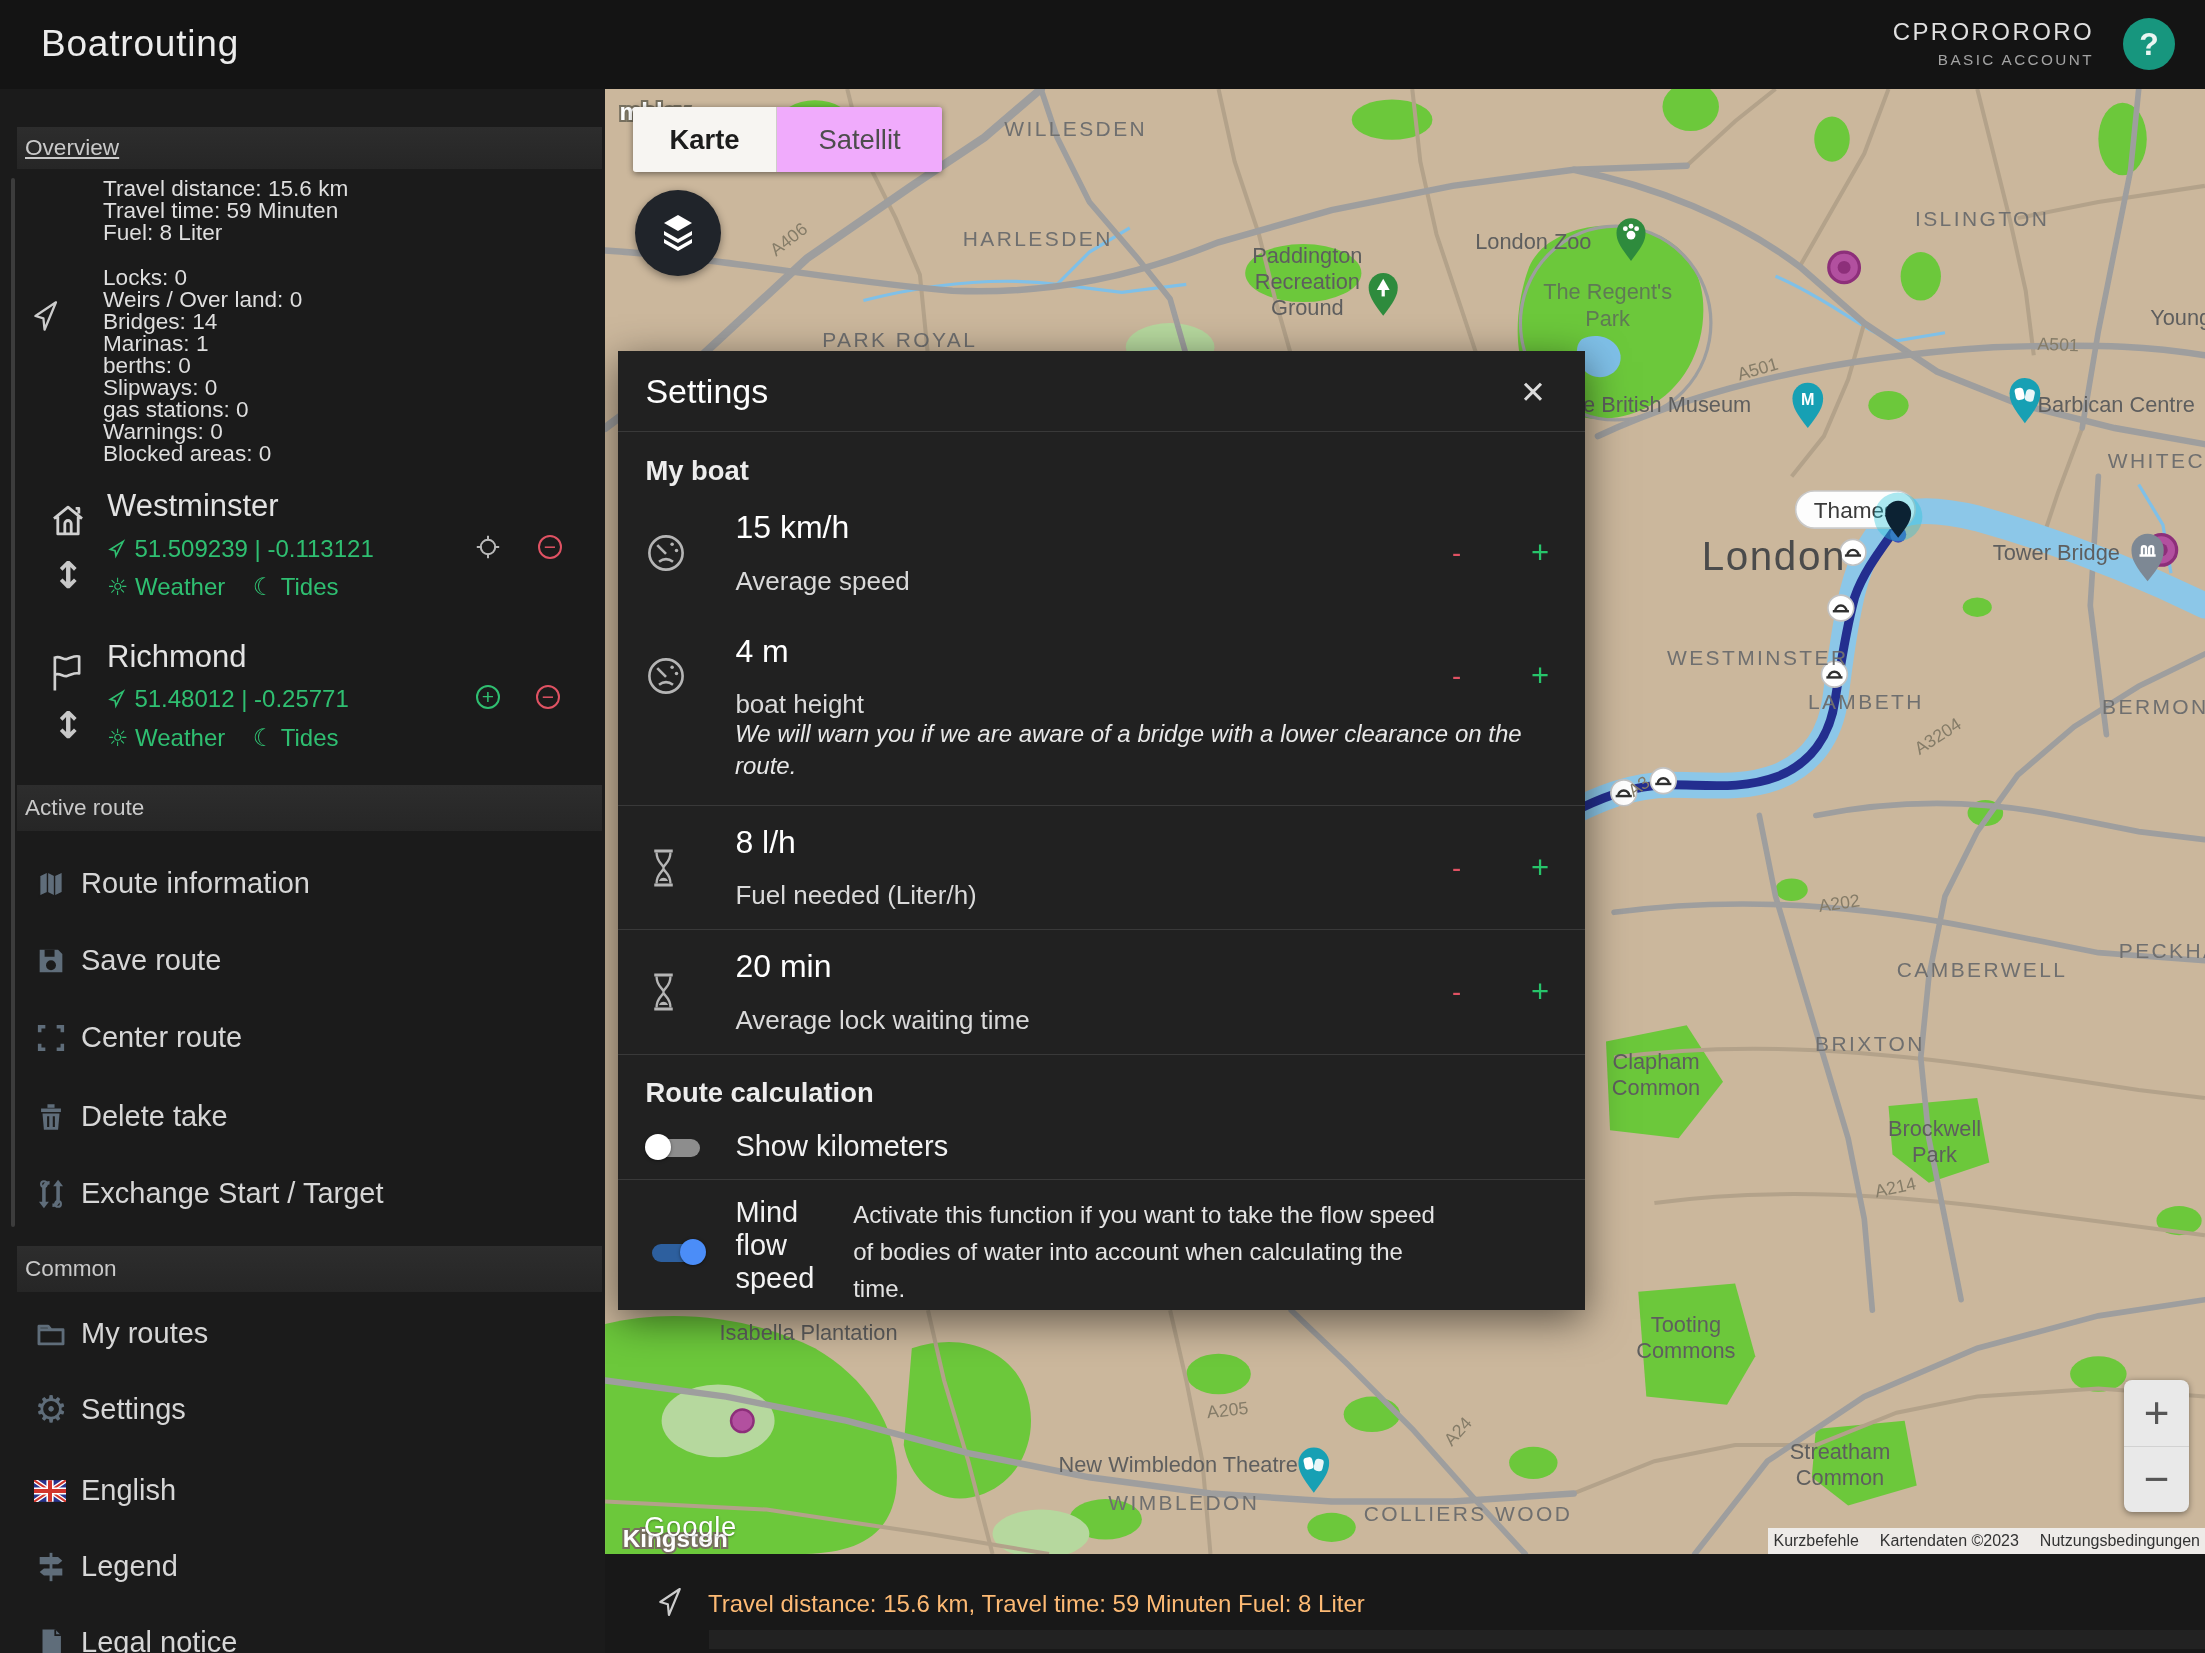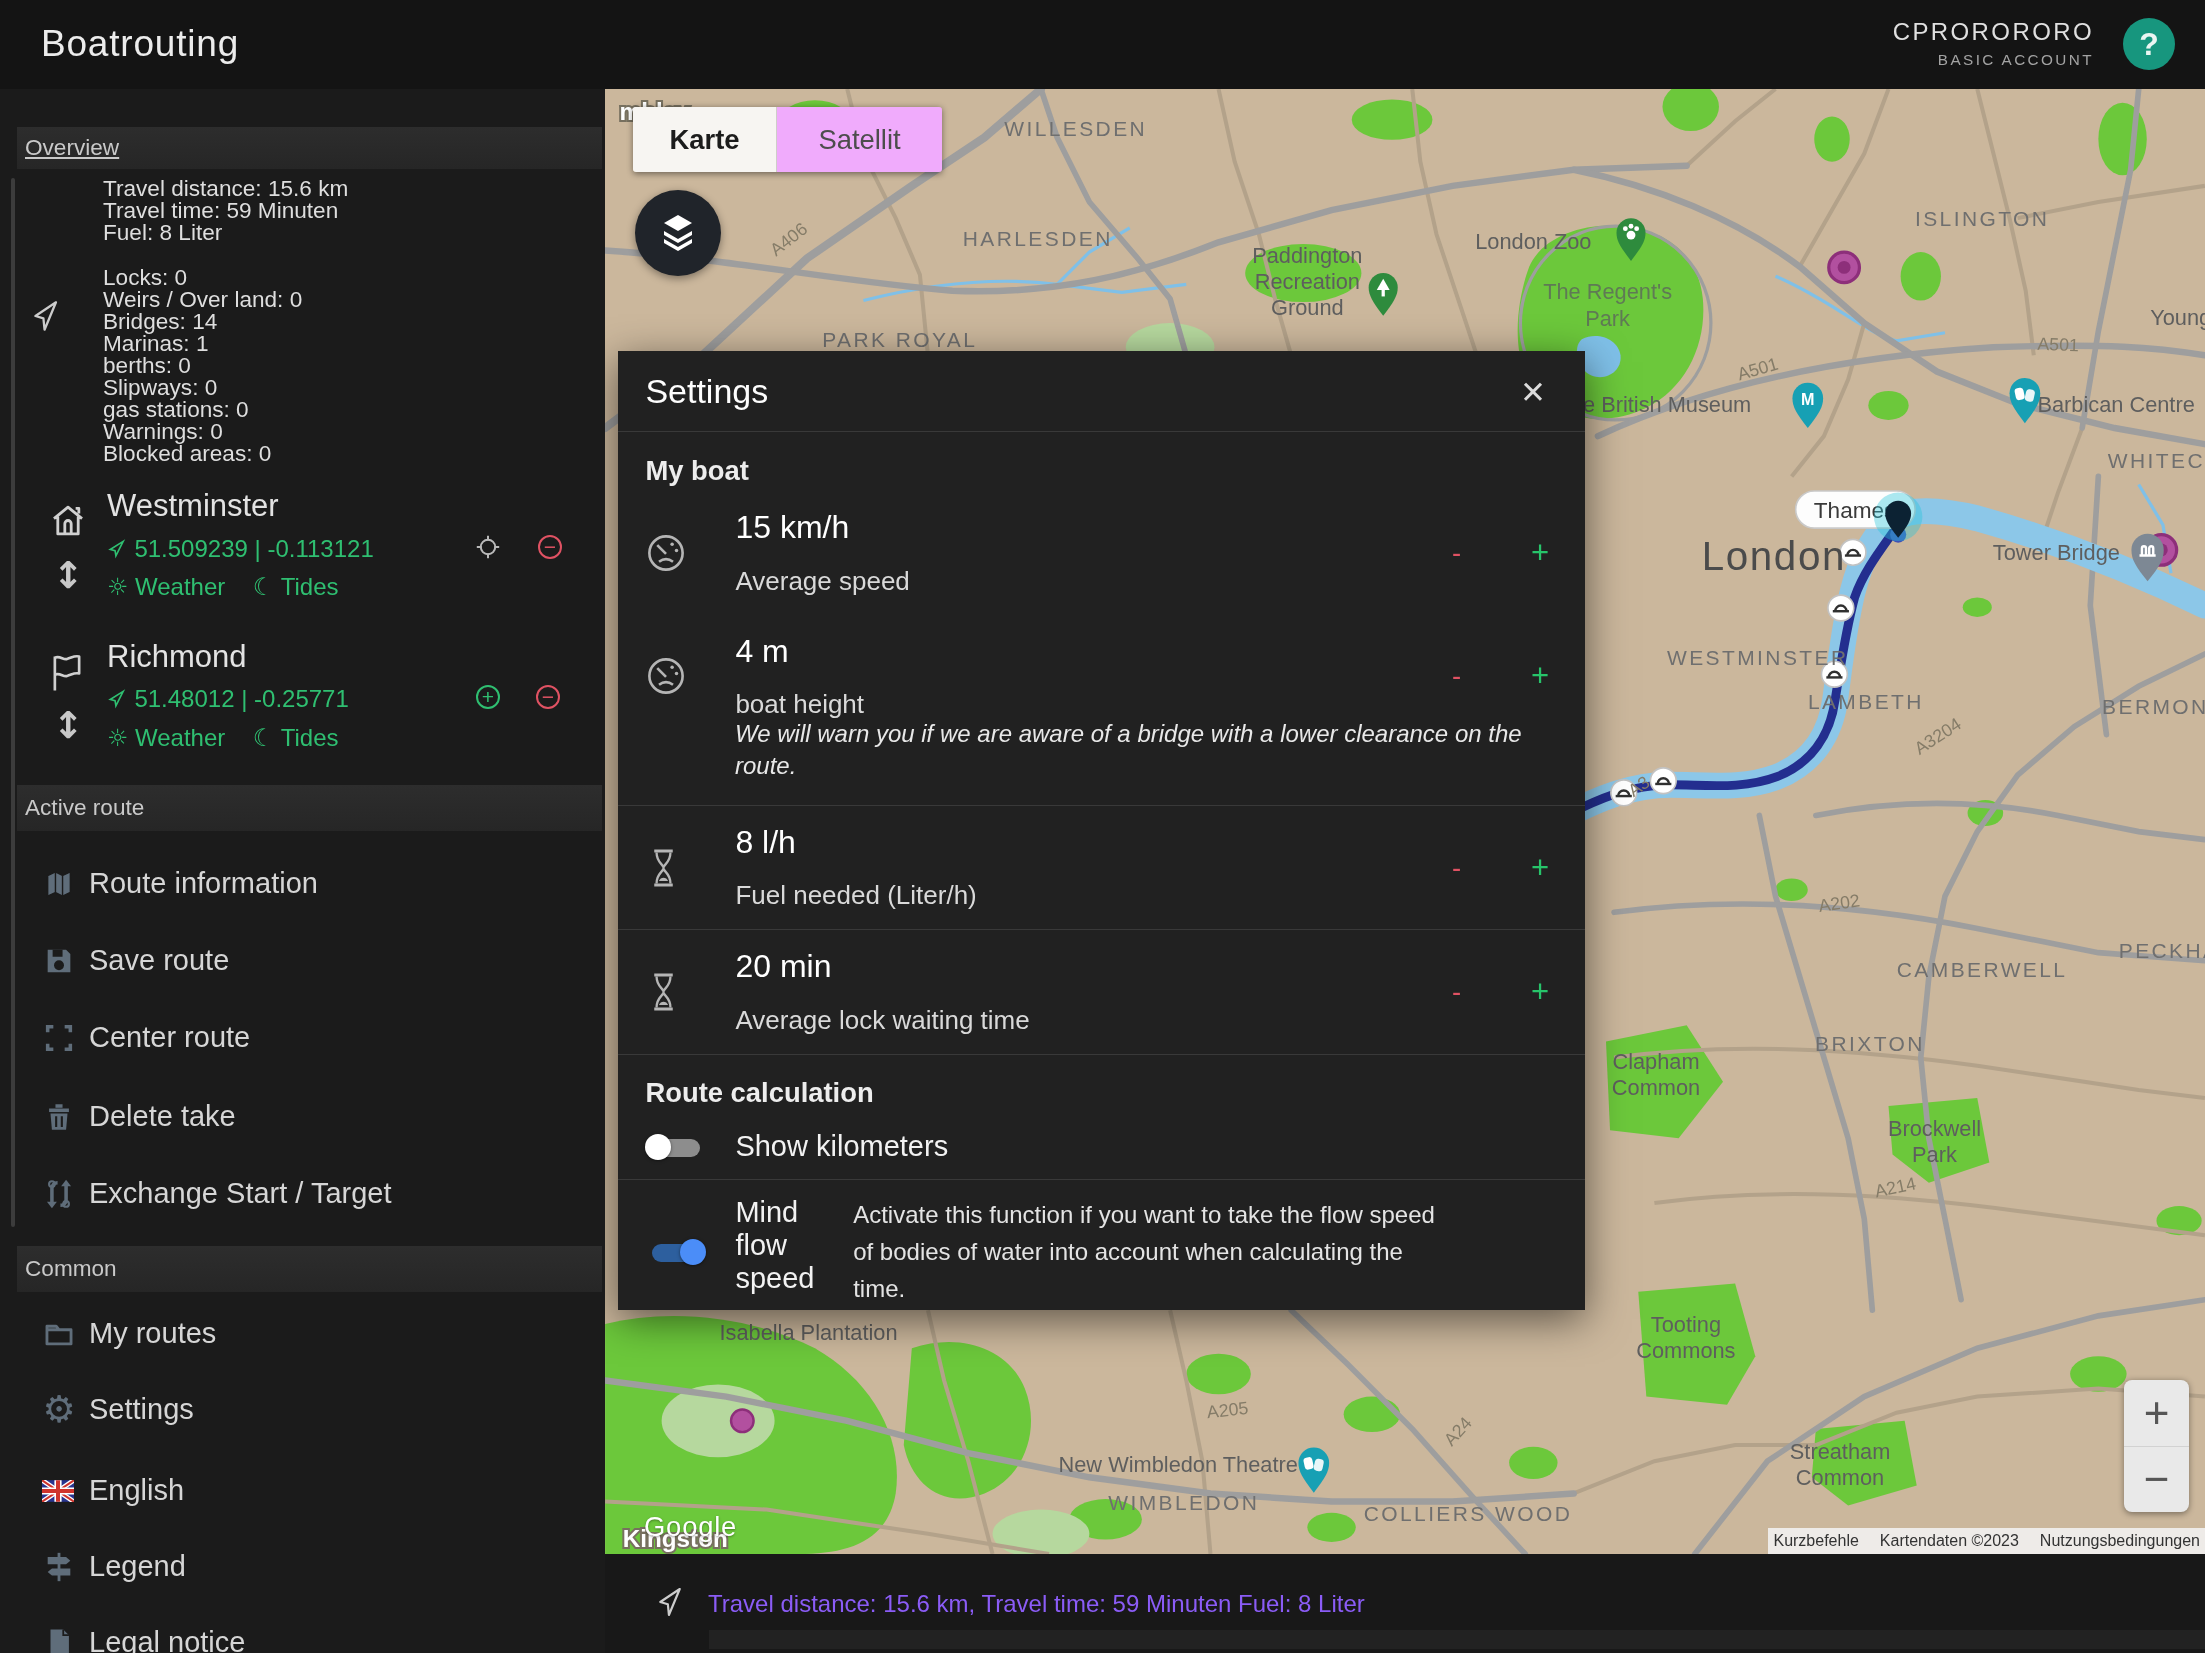--- a/index.html
+++ b/index.html
@@ -26,21 +26,21 @@
   .sideicon{position:absolute;color:#cfcfcf;}
   .place-title{position:absolute;left:107px;font-size:31px;color:#e3e3e3;}
   .coords{position:absolute;left:107px;font-size:24px;color:#2fbf71;display:flex;align-items:center;gap:8px;}
   .linkrow{position:absolute;left:107px;font-size:24px;color:#2fbf71;display:flex;gap:27.4px;}
   .linkrow .lnk{display:flex;gap:6.5px;align-items:center;}
   .updown{position:absolute;left:50px;width:36px;text-align:center;font-size:37px;font-weight:bold;color:#c8c8c8;}
   .circle-btn{position:absolute;width:24px;height:24px;border-radius:50%;display:flex;align-items:center;
               justify-content:center;font-size:21px;box-sizing:border-box;}
   .minus-btn{border:2.4px solid #e05263;color:#e05263;}
   .plus-btn{border:2.4px solid #2fbf71;color:#2fbf71;}
-  .menu-row{position:absolute;left:12px;width:671px;height:61px;display:flex;align-items:center;}
+  .menu-row{position:absolute;left:4px;width:671px;height:61px;display:flex;align-items:center;}
   .menu-icon{position:absolute;left:30px;width:34px;height:34px;display:flex;align-items:center;justify-content:center;}
   .menu-label{position:absolute;left:77px;font-size:29px;color:#d6d6d6;}
 
   
   .map{position:absolute;left:605px;top:89px;width:1600px;height:1465px;overflow:hidden;background:#cbb79c;z-index:1;}
   .lbl-city{font:600 30px "Liberation Sans";fill:#ffffff;stroke:#77705f;stroke-width:5px;paint-order:stroke;text-anchor:start;}
   .lbl-district{font:500 26px "Liberation Sans";fill:#6f6f6f;letter-spacing:3px;text-anchor:middle;}
   .lbl-poi{font:400 27px "Liberation Sans";fill:#5e5e5e;text-anchor:middle;}
   .lbl-park{font:400 27px "Liberation Sans";fill:#5f7a55;text-anchor:middle;}
   .lbl-big{font:500 50px "Liberation Sans";fill:#4b4b4b;letter-spacing:2px;text-anchor:middle;}
@@ -87,21 +87,21 @@
   .tgl{position:relative;width:61px;height:27.4px;flex:none;}
   .tgl .track{position:absolute;left:6.5px;top:5.7px;width:48px;height:18px;border-radius:9.7px;background:#8d8d8d;}
   .tgl .knob{position:absolute;top:0.8px;width:26px;height:26px;border-radius:50%;background:#fff;
              box-shadow:0 0.8px 3.2px rgba(0,0,0,.5);}
   .tgl.off .knob{left:0;}
   .tgl.on .track{background:#2d5f9e;}
   .tgl.on .knob{right:0;background:#4b8df8;}
 
   
   .bottombar{position:absolute;left:605px;top:1554px;width:1600px;height:99px;background:#181818;z-index:30;}
-  .bb-text{position:absolute;left:103px;top:36px;font-size:24px;color:#8b5cf6;}
+  .bb-text{position:absolute;left:103px;top:36px;font-size:24px;color:#fdba74;}
   .bb-scroll{position:absolute;left:104px;top:76px;width:1496px;height:19.4px;background:#222222;}
 </style>
 </head>
 <body>
 
 <div id="app">
 
   <div class="map">
     <svg width="1600" height="1465" viewBox="0 0 1982 1815">
       <rect x="0" y="0" width="1982" height="1815" fill="#cbb79c"></rect>

